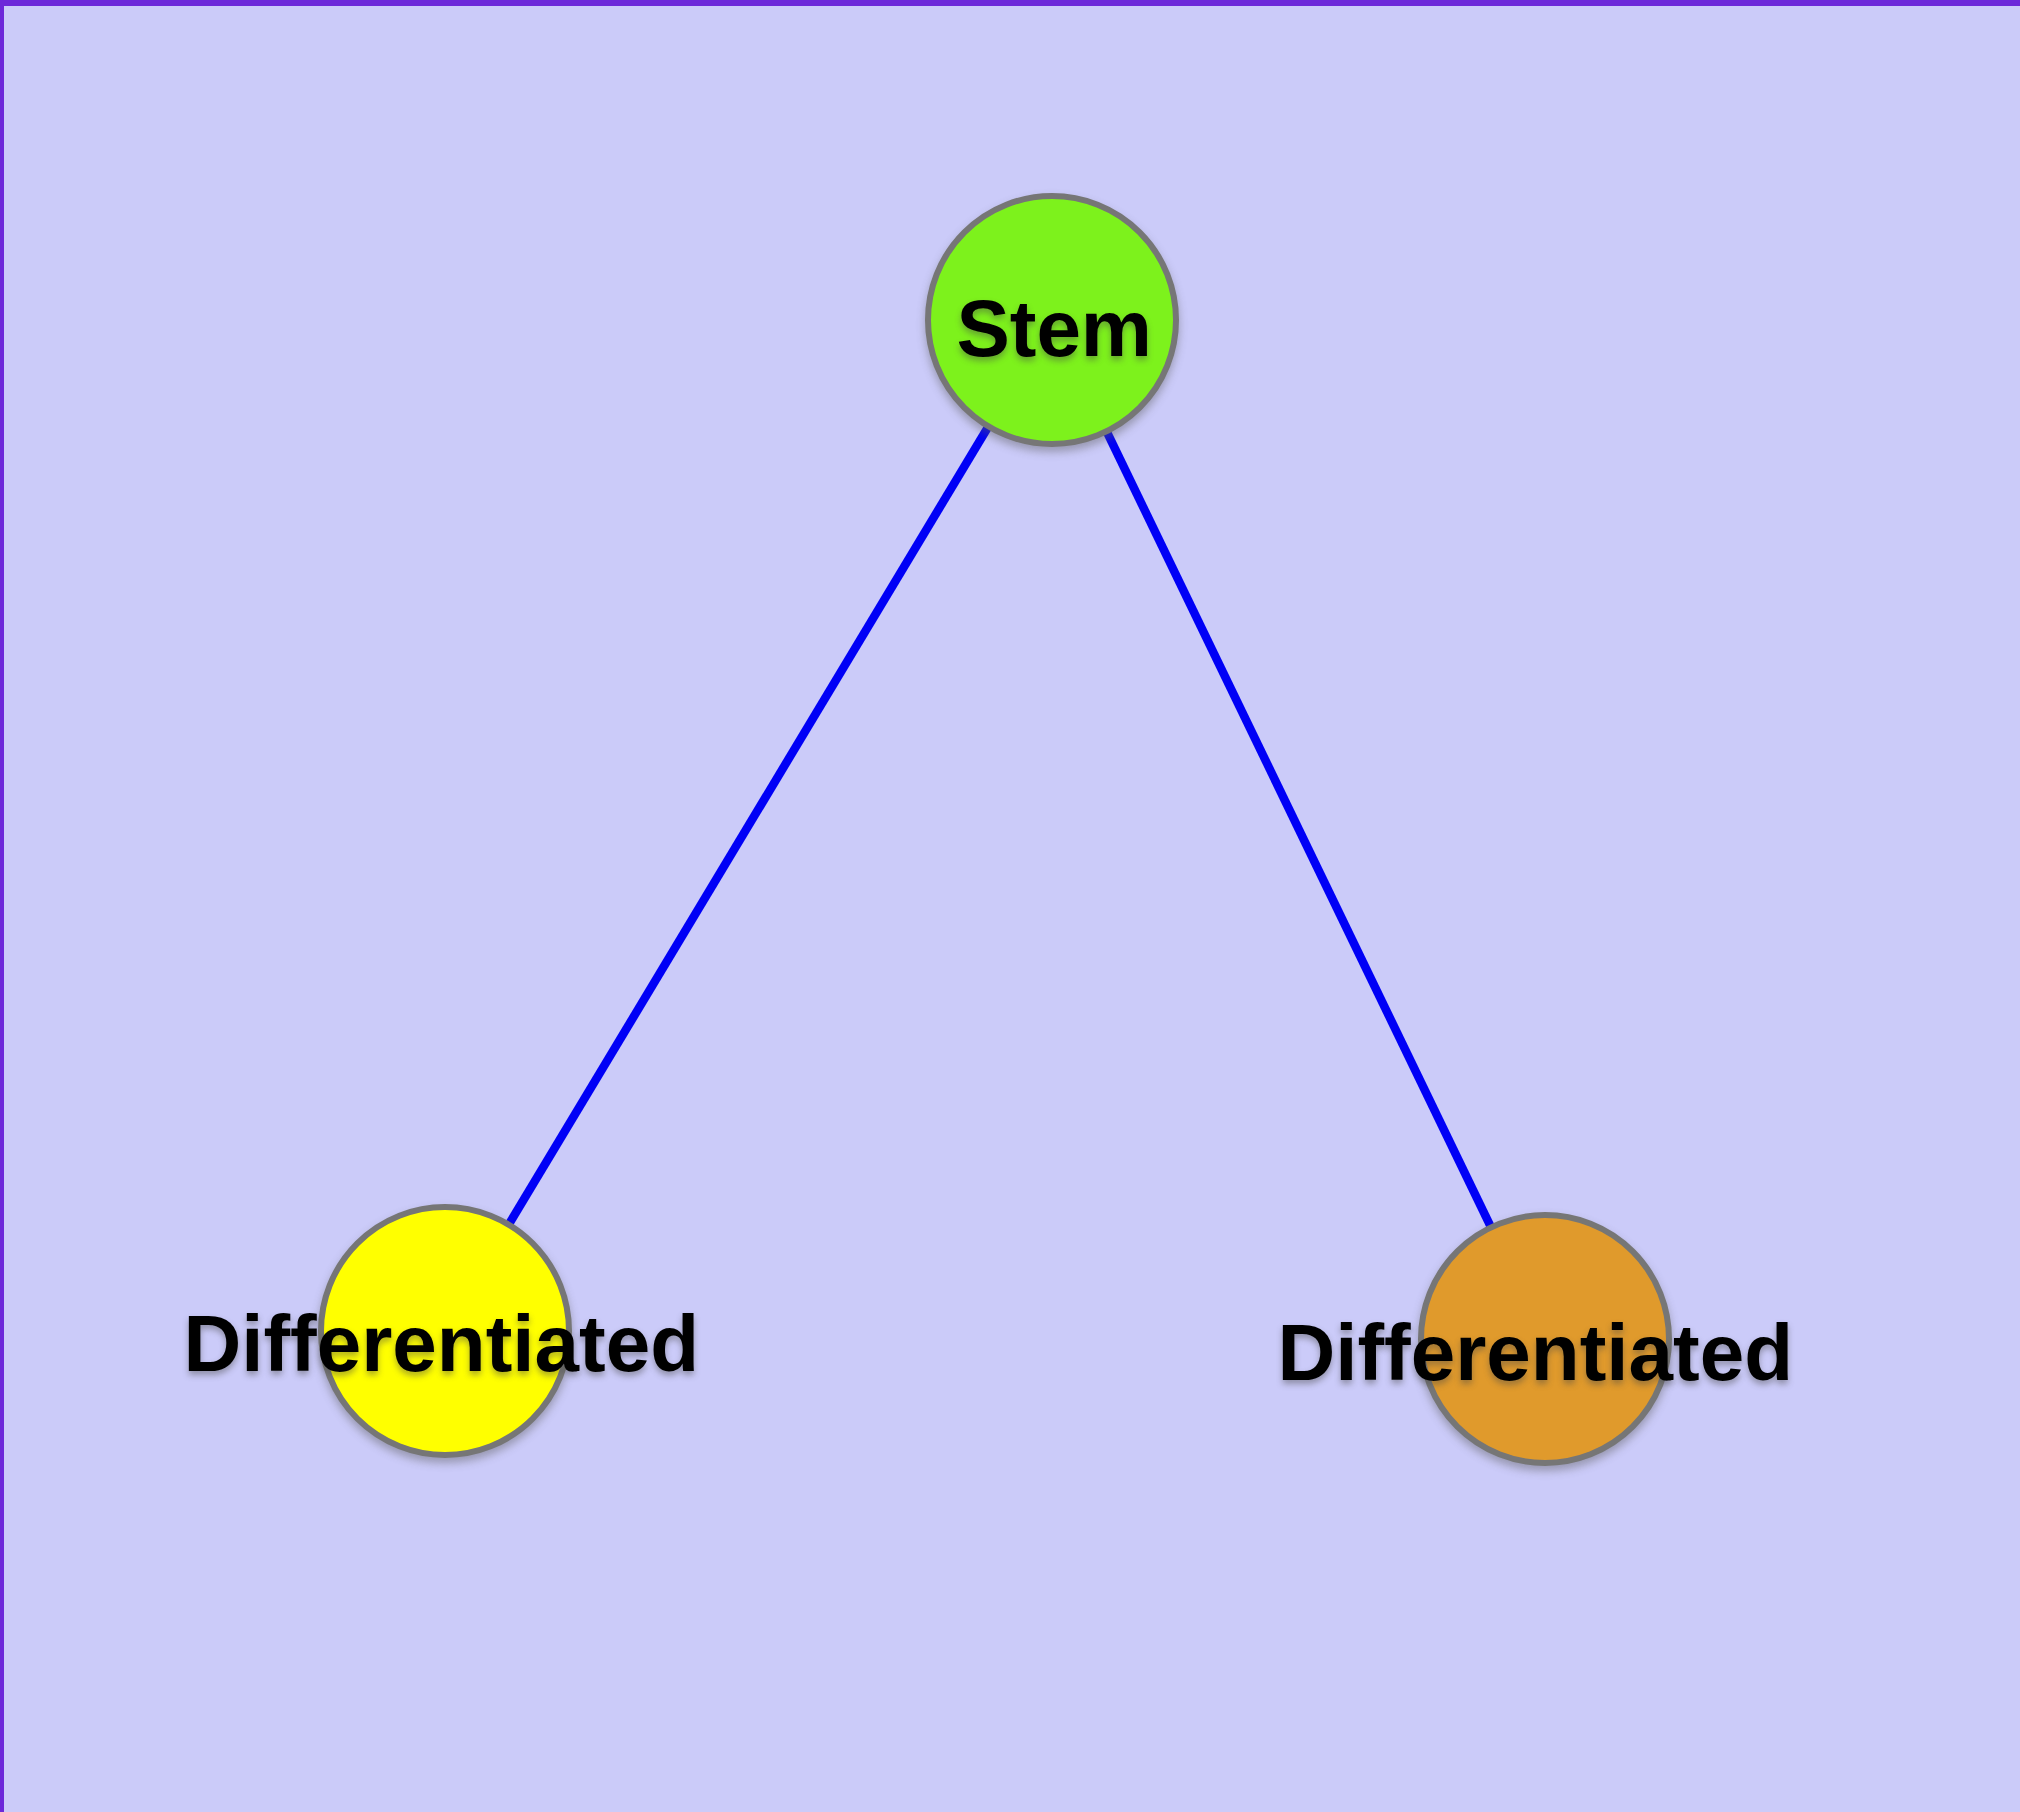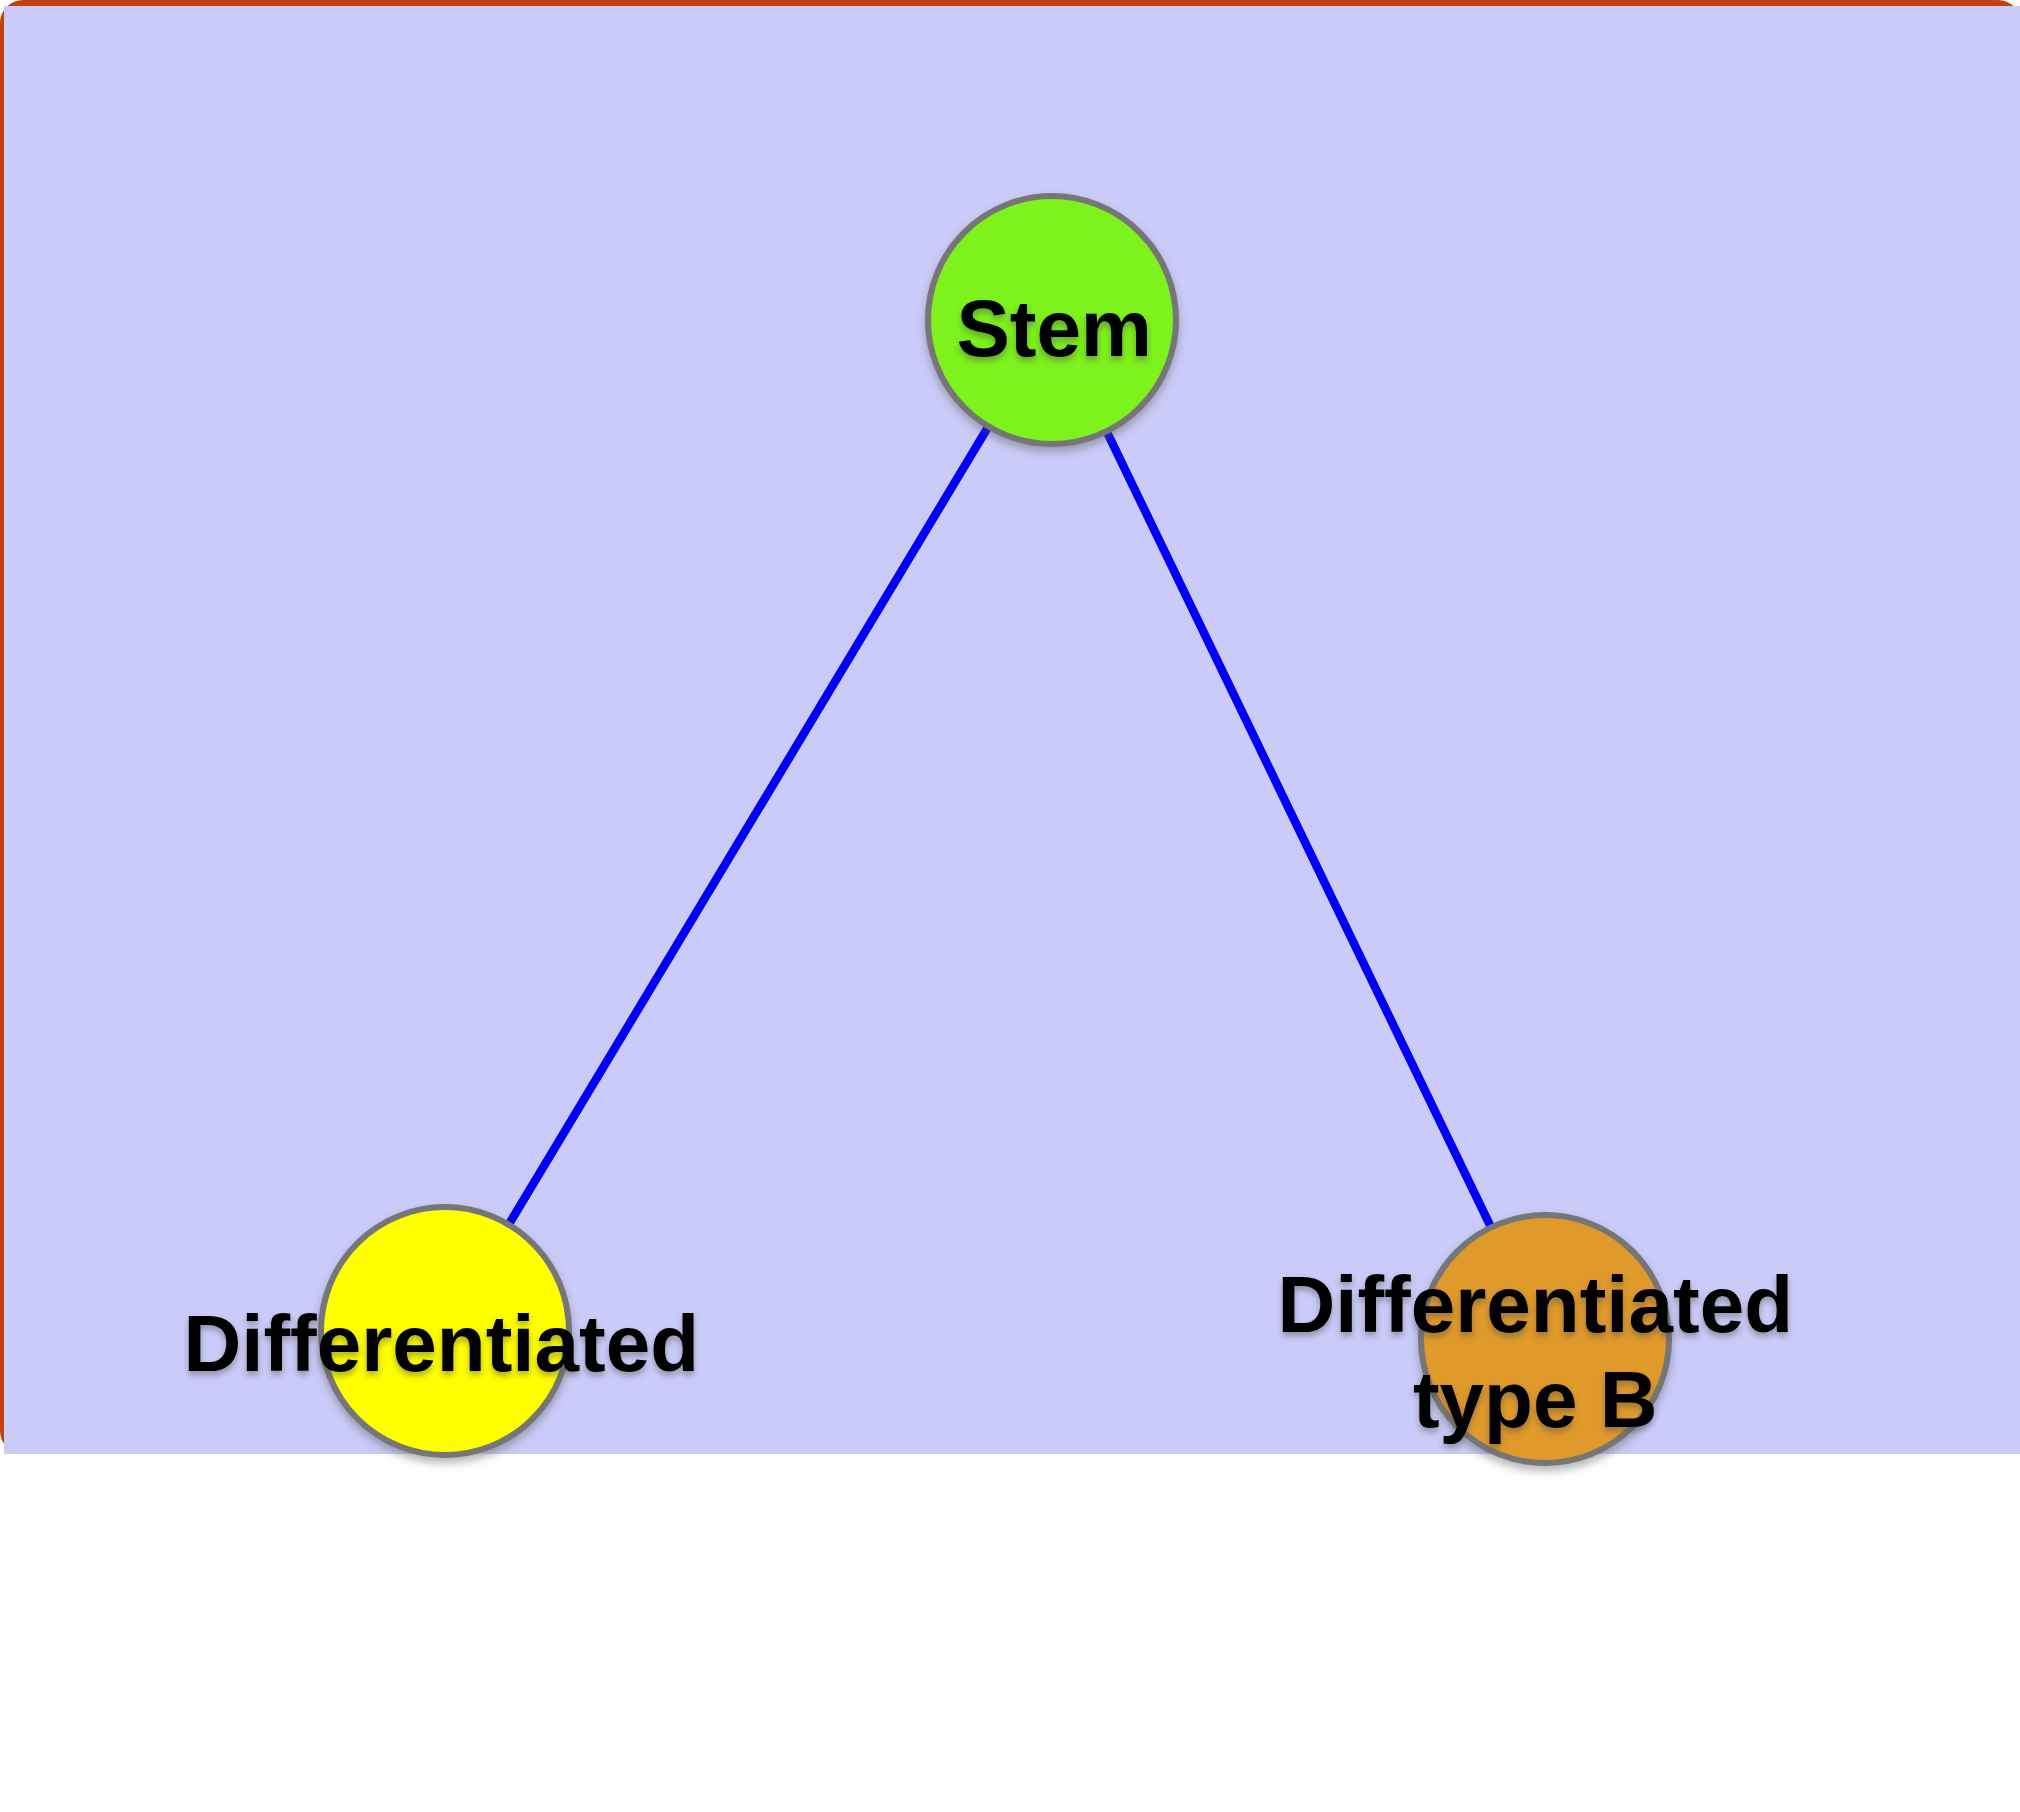--- a/index.html
+++ b/index.html
@@ -7,23 +7,22 @@
     padding: 0;
     background: #ffffff;
     width: 2021px;
     height: 1812px;
     overflow: hidden;
     font-family: "Liberation Sans", sans-serif;
   }
   .stage {
     position: relative;
     width: 2021px;
-    height: 1454px;
-    background: #c2410c;
-    border-radius: 23px;
+    height: 1812px;
+    background: #6d28d9;
   }
   .plot {
     position: absolute;
     left: 4.2px;
     top: 6px;
     right: 0;
     bottom: 0;
     background: #CBCBF9;
   }
   .edges-layer {
@@ -87,18 +86,17 @@
     <div class="node-label label-stem" style="color: rgb(0, 0, 0);">
       <div>Stem</div>
     </div>
 
     <div class="node-label label-type-a" style="color: rgb(0, 0, 0);">
       <div>Differentiated</div>
     </div>
 
     <div class="node-label label-type-b" style="color: rgb(0, 0, 0);">
       <div>Differentiated</div>
-      <div>type B</div>
     </div>
 
   </div>
 </div>
 
 
 </body></html>

